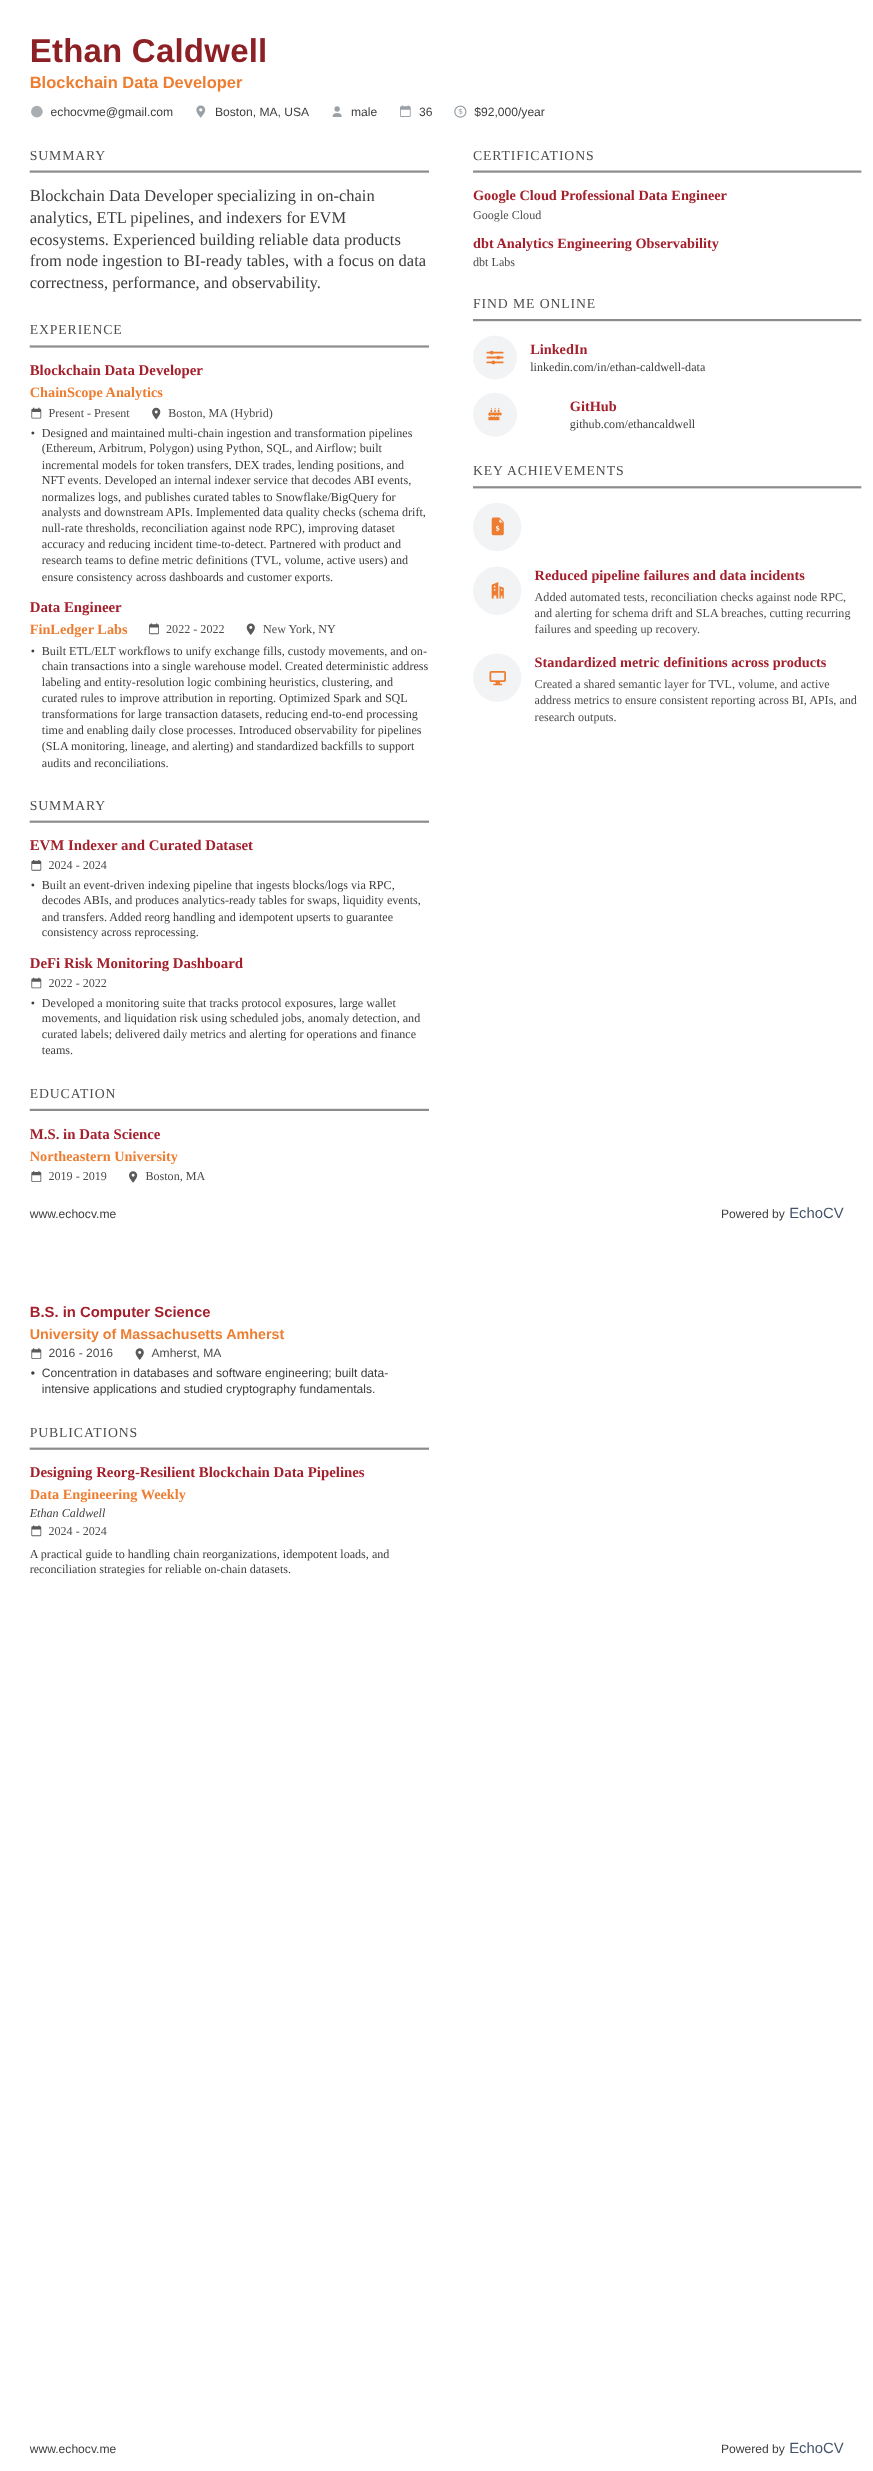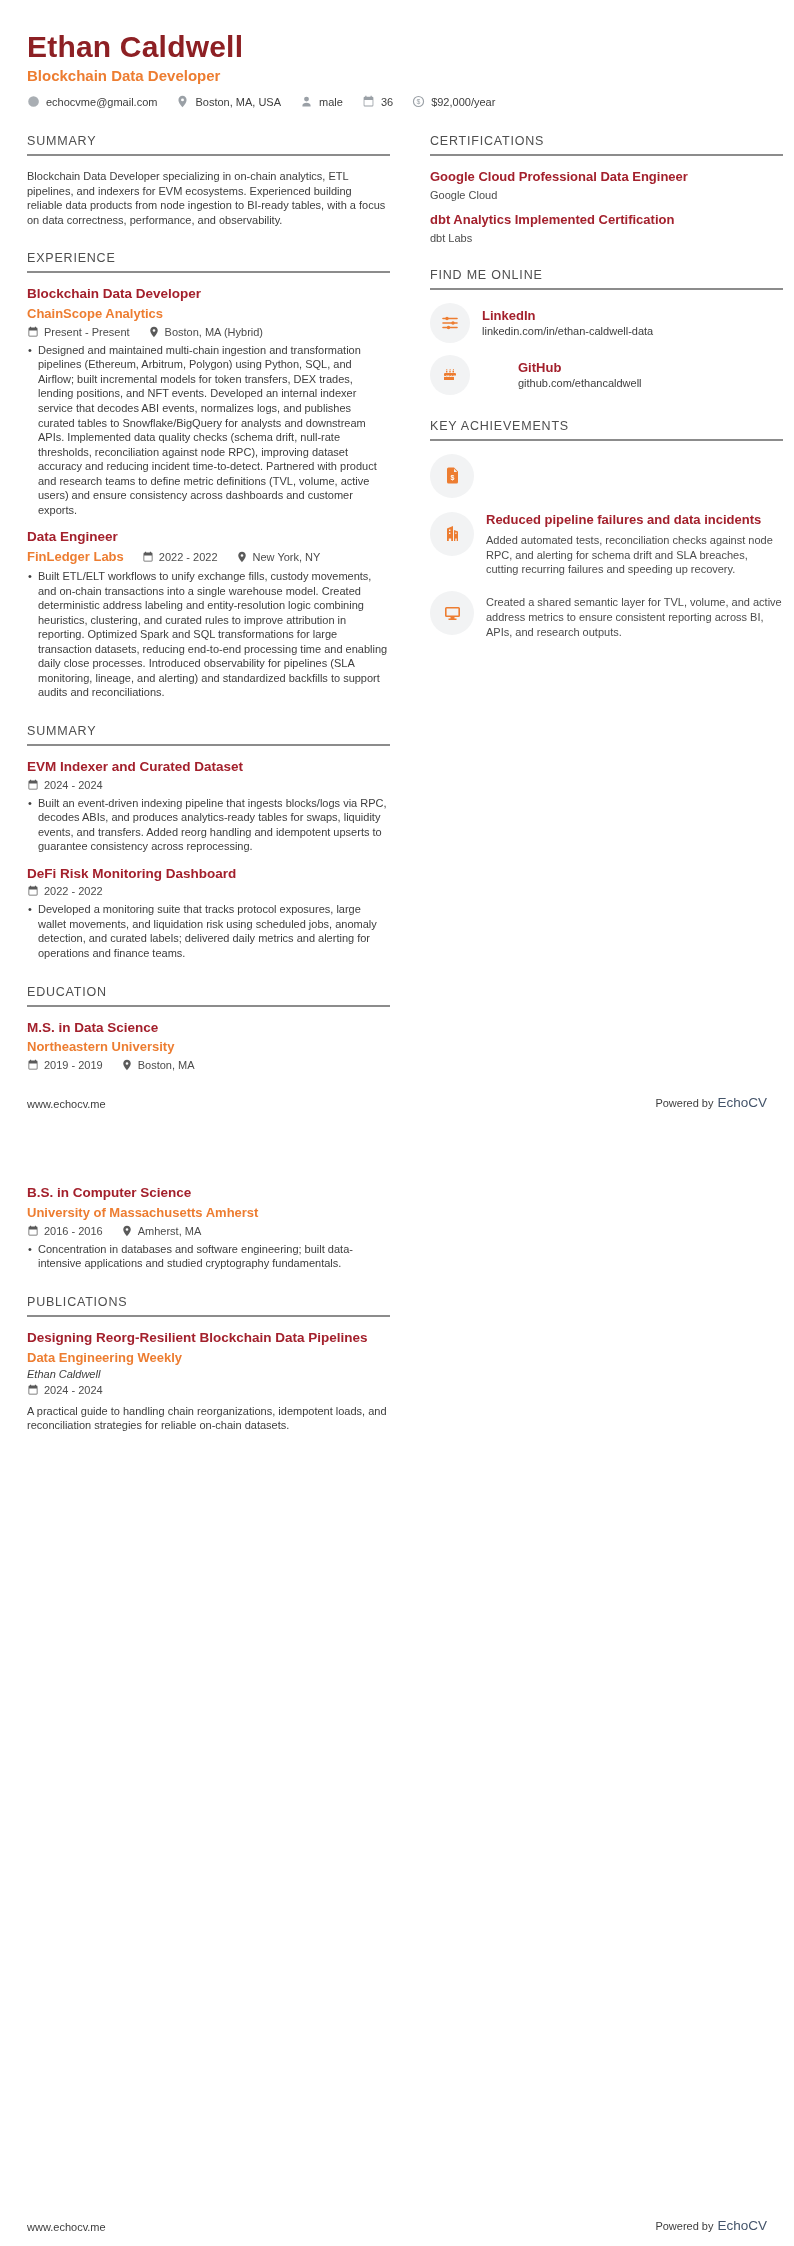--- a/index.html
+++ b/index.html
@@ -31,27 +31,27 @@
   .contact{display:flex;align-items:center;gap:6px;white-space:nowrap;}
   .gicon{width:13px;height:13px;color:var(--icongray);flex:0 0 auto;}
   .gicon svg{width:13px;height:13px;display:block;fill:currentColor;}
 
   
   .cols{display:flex;gap:40px;margin-top:26px;}
   .col-left{flex:0 0 363px;width:363px;}
   .col-right{flex:1;min-width:0;}
 
   
-  .section{margin-top:24px;}
+  .section{margin-top:24px;font-family:Liberation Serif, serif;}
   .col-left > .section:first-child,.col-right > .section:first-child{margin-top:0;}
   .section-h{
     font-size:12.5px;color:#4e4e4e;letter-spacing:.8px;
     padding-bottom:6px;border-bottom:2px solid var(--rule);margin-bottom:13px;
   }
-  .summary-text{font-size:11px;line-height:1.32;color:var(--text);}
+  .summary-text{font-size:15px;line-height:1.32;color:var(--text);}
 
   
   .item{margin-bottom:12px;}
   .item:last-child{margin-bottom:0;}
   .item-title{font-size:13.5px;font-weight:bold;color:var(--red);line-height:1.25;}
   .item-sub{font-size:13px;font-weight:bold;color:var(--orange);margin-top:3px;}
   .meta-row{display:flex;gap:18px;align-items:center;margin-top:5px;font-size:11px;color:var(--muted);flex-wrap:wrap;}
   .inline-head{display:flex;gap:18px;align-items:center;margin-top:3px;flex-wrap:wrap;}
   .meta{display:flex;align-items:flex-end;gap:5px;white-space:nowrap;}
   .micon{width:12px;height:12px;color:#5a5a5a;flex:0 0 auto;}
@@ -292,21 +292,21 @@
         <div class="col-right">
 
 
           <section class="section">
             <div class="section-h">CERTIFICATIONS</div>
             <div class="cert">
               <div class="cert-name">Google Cloud Professional Data Engineer</div>
               <div class="cert-issuer">Google Cloud</div>
             </div>
             <div class="cert">
-              <div class="cert-name">dbt Analytics Implemented Certification</div>
+              <div class="cert-name">dbt Analytics Engineering Observability</div>
               <div class="cert-issuer">dbt Labs</div>
             </div>
           </section>
 
           <section class="section">
             <div class="section-h">FIND ME ONLINE</div>
 
             <div class="profile">
               <span class="circle40">
                 <svg viewBox="0 0 18 18">
@@ -367,20 +367,21 @@
               </span>
             </div>
 
             <div class="ach">
               <span class="circle44">
                 <svg viewBox="0 0 19 19">
                     <path d="M3.5 3h12A1.5 1.5 0 0 1 17 4.5v7a1.5 1.5 0 0 1-1.5 1.5h-4v1.5h2V16H5.5v-1.5h2V13h-4A1.5 1.5 0 0 1 2 11.5v-7A1.5 1.5 0 0 1 3.5 3zm.1 1.6v6.8h11.8V4.6z"></path>
                   </svg>
               </span>
               <span>
+                <div class="ach-title">Standardized metric definitions across products</div>
                 <div class="ach-text">Created a shared semantic layer for TVL, volume, and active address metrics to ensure consistent reporting across BI, APIs, and research outputs.</div>
               </span>
             </div>
           </section>
 
         </div>
       </div>
     </div>
 
     <div class="page-footer">

